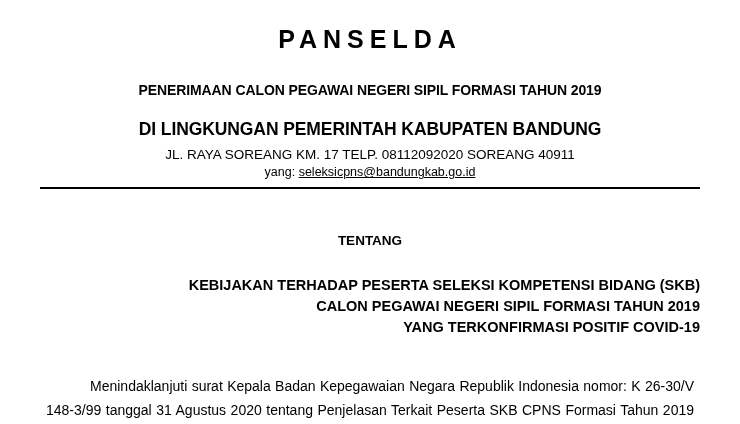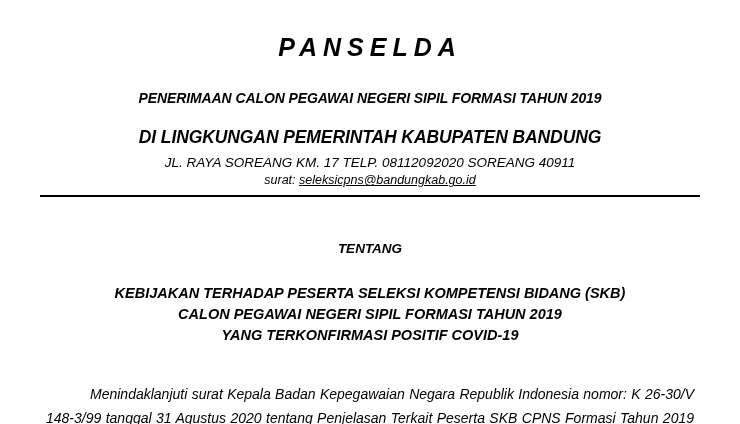--- a/index.html
+++ b/index.html
@@ -12,22 +12,21 @@
     height: 424px;
     font-family: "Liberation Sans", sans-serif;
     color: #000000;
     overflow: hidden;
   }
   .page {
     position: relative;
     width: 740px;
     height: 424px;
     box-sizing: border-box;
-    padding: 8px 40px;
-    font-style: italic;
+    padding: 0 40px;
   }
   .letterhead {
     text-align: center;
     padding-top: 26px;
   }
   .org-name {
     font-size: 25px;
     font-weight: bold;
     letter-spacing: 6px;
     line-height: 1.1;
@@ -79,21 +78,21 @@
     font-weight: bold;
     line-height: 1.6;
   }
   .tentang {
     text-align: center;
     font-size: 13.5px;
     font-weight: bold;
     margin-top: 44px;
   }
   .subject {
-    text-align: center;
+    text-align: right;
     font-size: 14.5px;
     font-weight: bold;
     margin-top: 27px;
     line-height: 1.45;
   }
   .body-text {
     margin-top: 36px;
     font-size: 14px;
     text-align: justify;
     line-height: 1.75;
@@ -108,21 +107,21 @@
 <body>
 
 <div class="page">
 
   <div class="letterhead">
     <div class="org-name">PANSELDA</div>
     <div class="head-line1">PENERIMAAN CALON PEGAWAI NEGERI SIPIL FORMASI TAHUN 2019</div>
     <div class="head-line2">DI LINGKUNGAN PEMERINTAH KABUPATEN BANDUNG</div>
     <div class="address">JL. RAYA SOREANG KM. 17  TELP. 08112092020 SOREANG 40911</div>
     <div class="email-line">
-      <span>surat: </span><span class="email-link">seleksicpns@bandungkab.go.id</span>
+      <span>yang: </span><span class="email-link">seleksicpns@bandungkab.go.id</span>
     </div>
   </div>
 
   <hr class="rule">
 
 
   <div class="tentang">TENTANG</div>
 
   <div class="subject">
     <div>KEBIJAKAN TERHADAP PESERTA SELEKSI KOMPETENSI BIDANG (SKB)</div>

